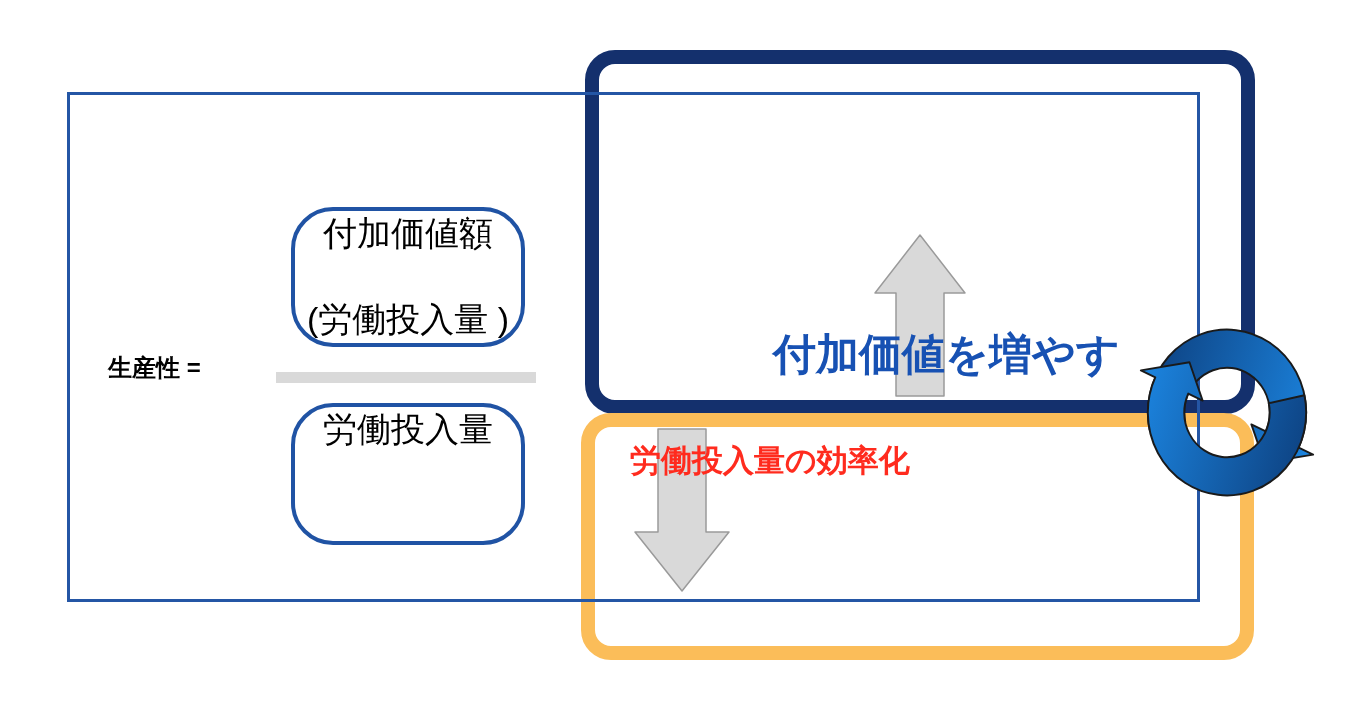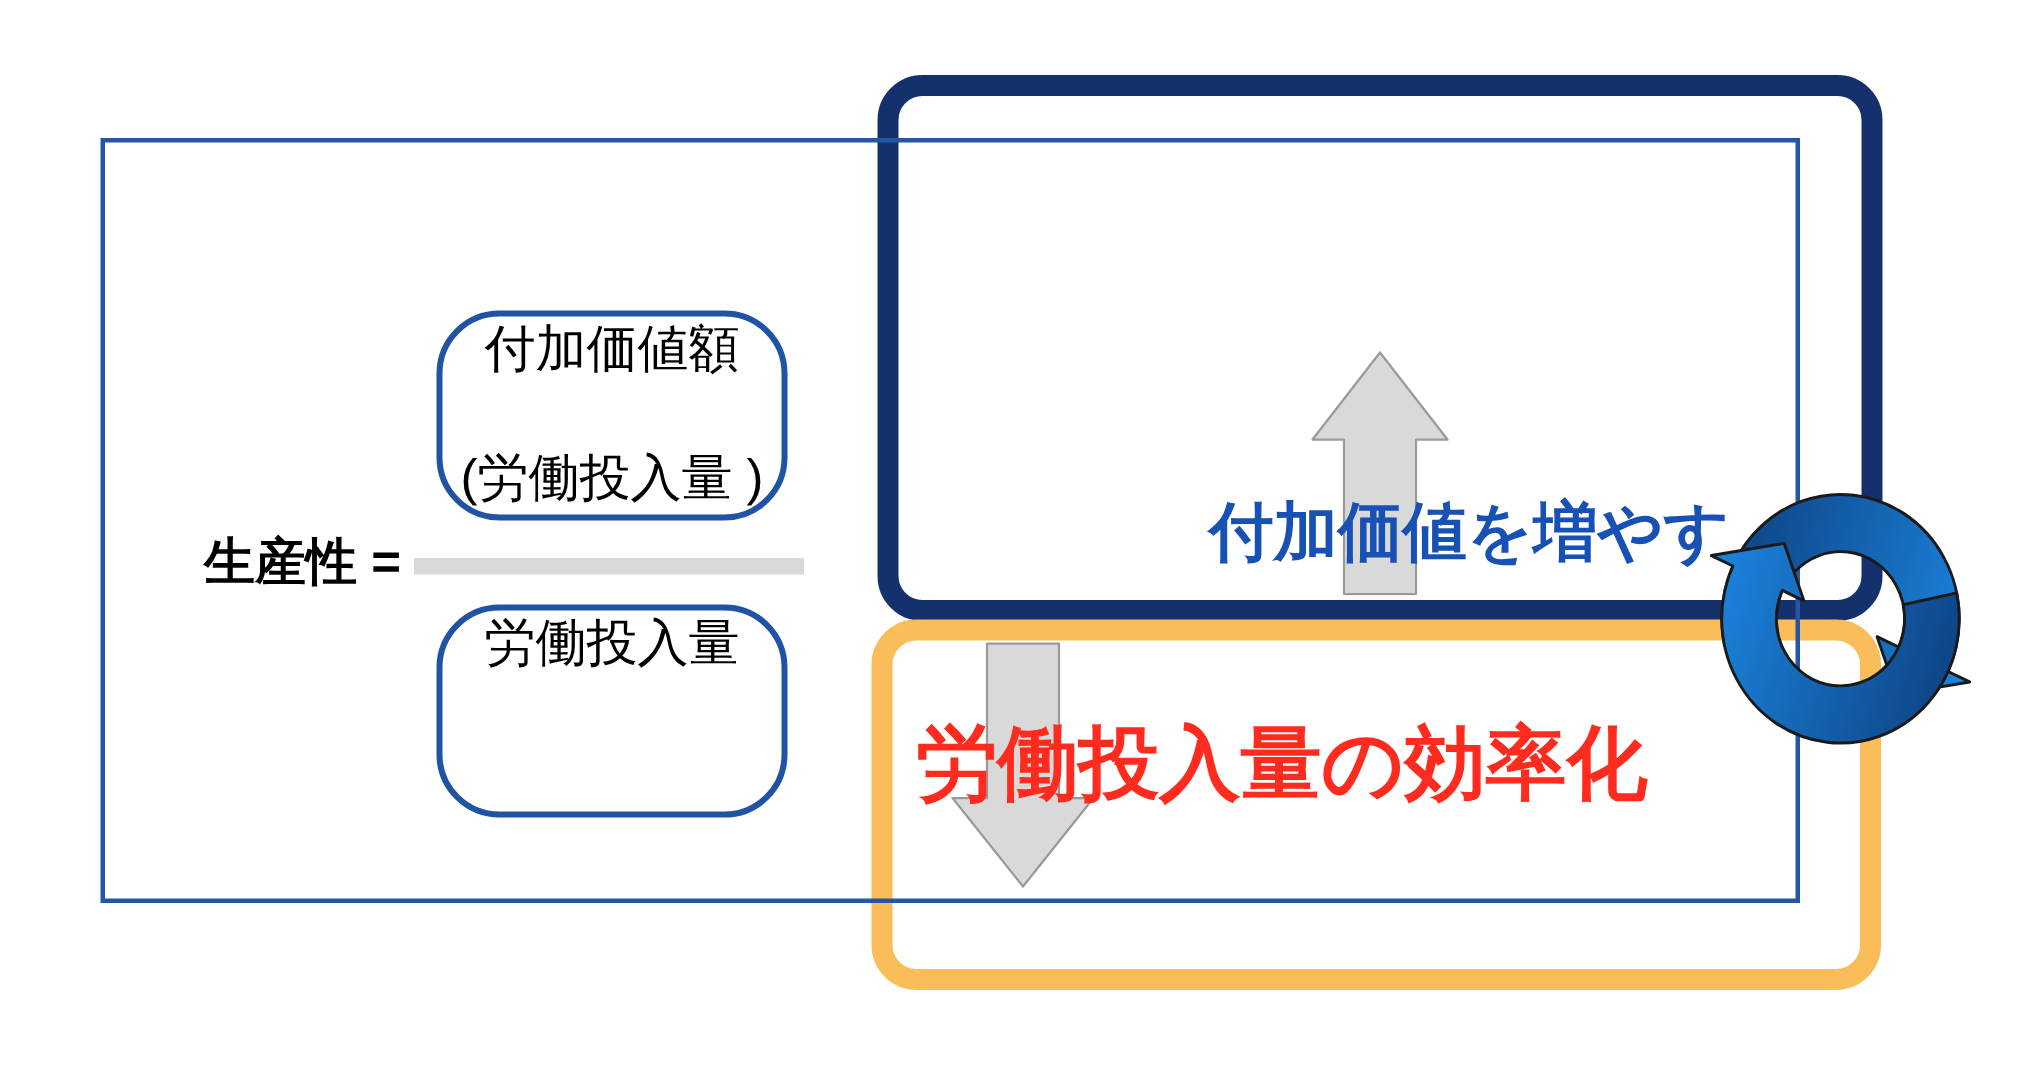--- a/index.html
+++ b/index.html
@@ -74,44 +74,42 @@
     position: absolute;
     left: 276px; top: 372px;
     width: 260px; height: 11px;
     background: var(--fraction-bar, #D9D9D9);
     z-index: 3;
   }
 
   .productivity-label {
     position: absolute;
     left: 108px; top: 352px;
-    font-size: 34px;
+    font-size: 24px;
     font-weight: bold;
     color: #000000;
     white-space: nowrap;
     z-index: 3;
-    margin-left: 28px;
   }
 
   .callout {
     position: absolute;
     font-weight: bold;
     white-space: nowrap;
     z-index: 4;
   }
   .callout-blue {
-    left: 806px; top: 326px;
+    left: 773px; top: 326px;
     font-size: 43px;
     color: var(--blue-text, #1751B3);
   }
   .callout-red {
-    left: 611px; top: 440px;
-    font-size: 54px;
+    left: 630px; top: 440px;
+    font-size: 31px;
     color: var(--red-text, #FF2B1E);
-    margin-top: 33px;
   }
 
   .block-arrow { position: absolute; z-index: 3; }
   .up-arrow   { left: 874px; top: 234px; width: 92px;  height: 163px; }
   .down-arrow { left: 634px; top: 428px; width: 96px;  height: 164px; }
   .block-arrow polygon {
     fill: var(--arrow-fill, #D9D9D9);
     stroke: var(--arrow-outline, #9A9A9A);
     stroke-width: 1.5;
     stroke-linejoin: round;

